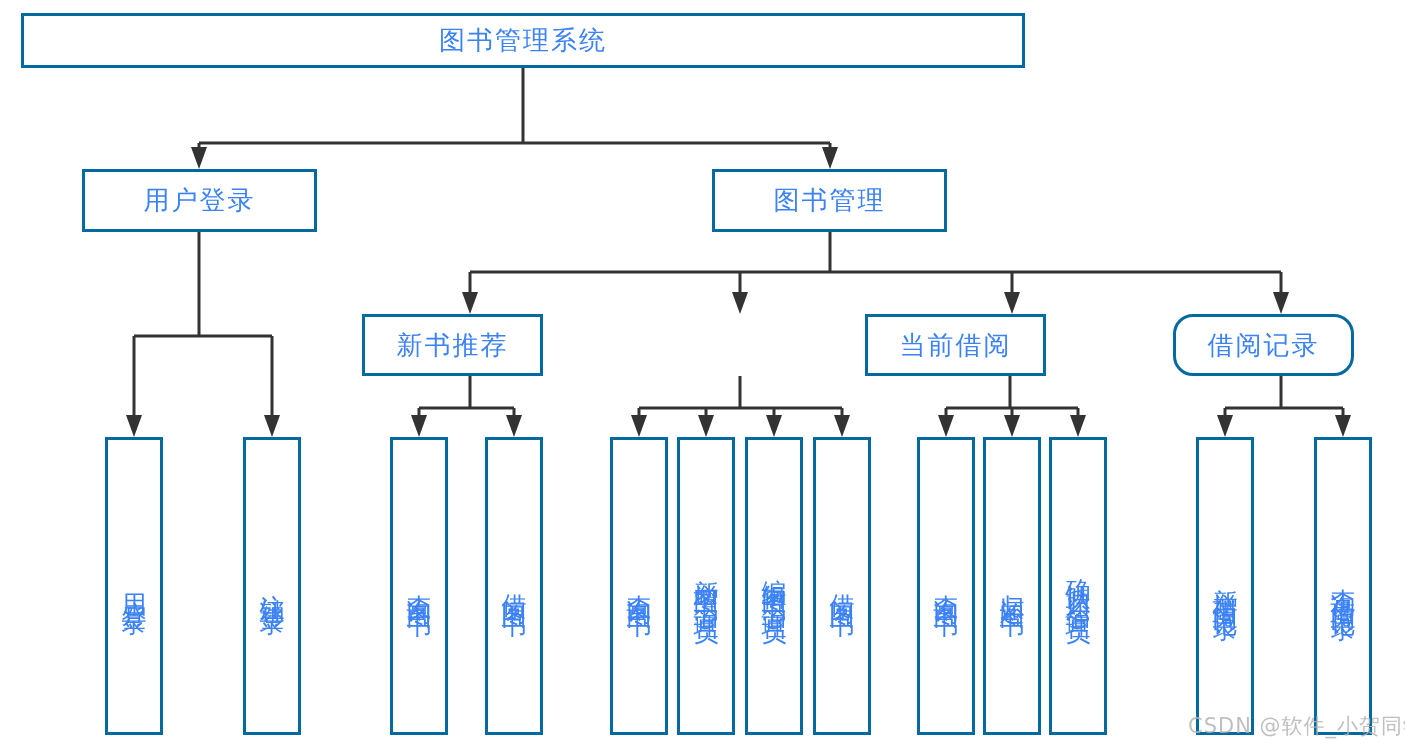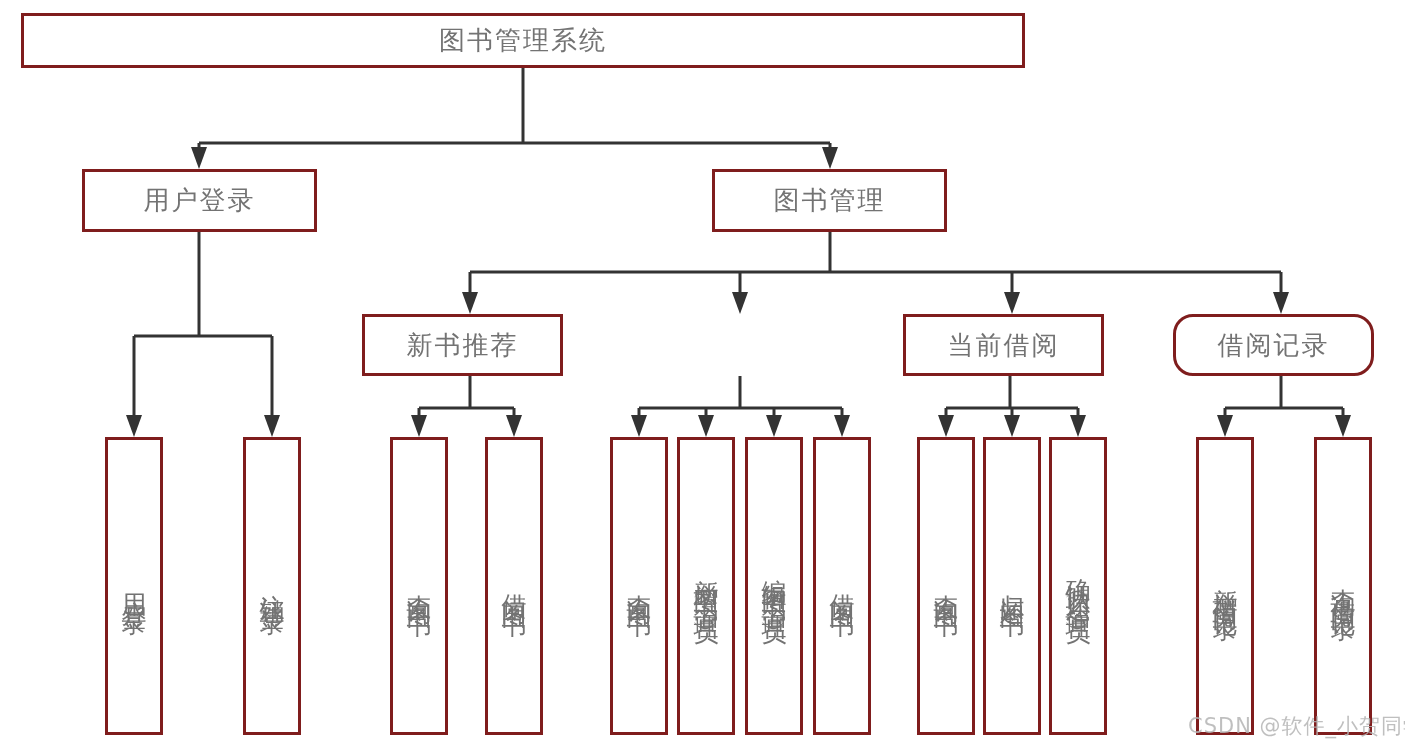--- a/index.html
+++ b/index.html
@@ -20,34 +20,34 @@
     position: absolute;
     left: 0;
     top: 0;
     width: 1405px;
     height: 747px;
     pointer-events: none;
   }
   .box {
     position: absolute;
     box-sizing: border-box;
-    border: 3px solid #7f1d1d;
+    border: 3px solid #0369a1;
     background: #ffffff;
     display: grid;
     place-items: center;
     font-size: 26px;
     letter-spacing: 2px;
-    color: #737373;
+    color: #3b82f6;
     white-space: nowrap;
   }
   .root {
     left: 21px;  top: 13px;  width: 1004px; height: 55px;
   }
   .lvl2 { top: 169px; width: 235px; height: 63px; }
-  .lvl3 { top: 314px; width: 201px; height: 62px; }
+  .lvl3 { top: 314px; width: 181px; height: 62px; }
   .leaf {
     top: 437px;
     width: 58px;
     height: 298px;
     white-space: normal;
   }
   .leaf .vtext {
     writing-mode: vertical-rl;
     text-orientation: mixed;
     font-size: 25px;
@@ -139,21 +139,21 @@
       <polygon points="1335,415 1351,415 1343,437"></polygon>
     </g>
   </svg>
 
   <div class="box root">图书管理系统</div>
 
   <div class="box lvl2" style="left:82px;">用户登录</div>
   <div class="box lvl2" style="left:712px;">图书管理</div>
 
   <div class="box lvl3" style="left:362px;">新书推荐</div>
-  <div class="box lvl3" style="left:903px;">当前借阅</div>
+  <div class="box lvl3" style="left:865px;">当前借阅</div>
   <div class="box lvl3" style="left:1173px;border-radius:20px;">借阅记录</div>
 
   <div class="box leaf" style="left:105px;">
     <span class="vtext">用户登录</span>
   </div>
   <div class="box leaf" style="left:243px;">
     <span class="vtext">注销登录</span>
   </div>
 
   <div class="box leaf" style="left:390px;">

